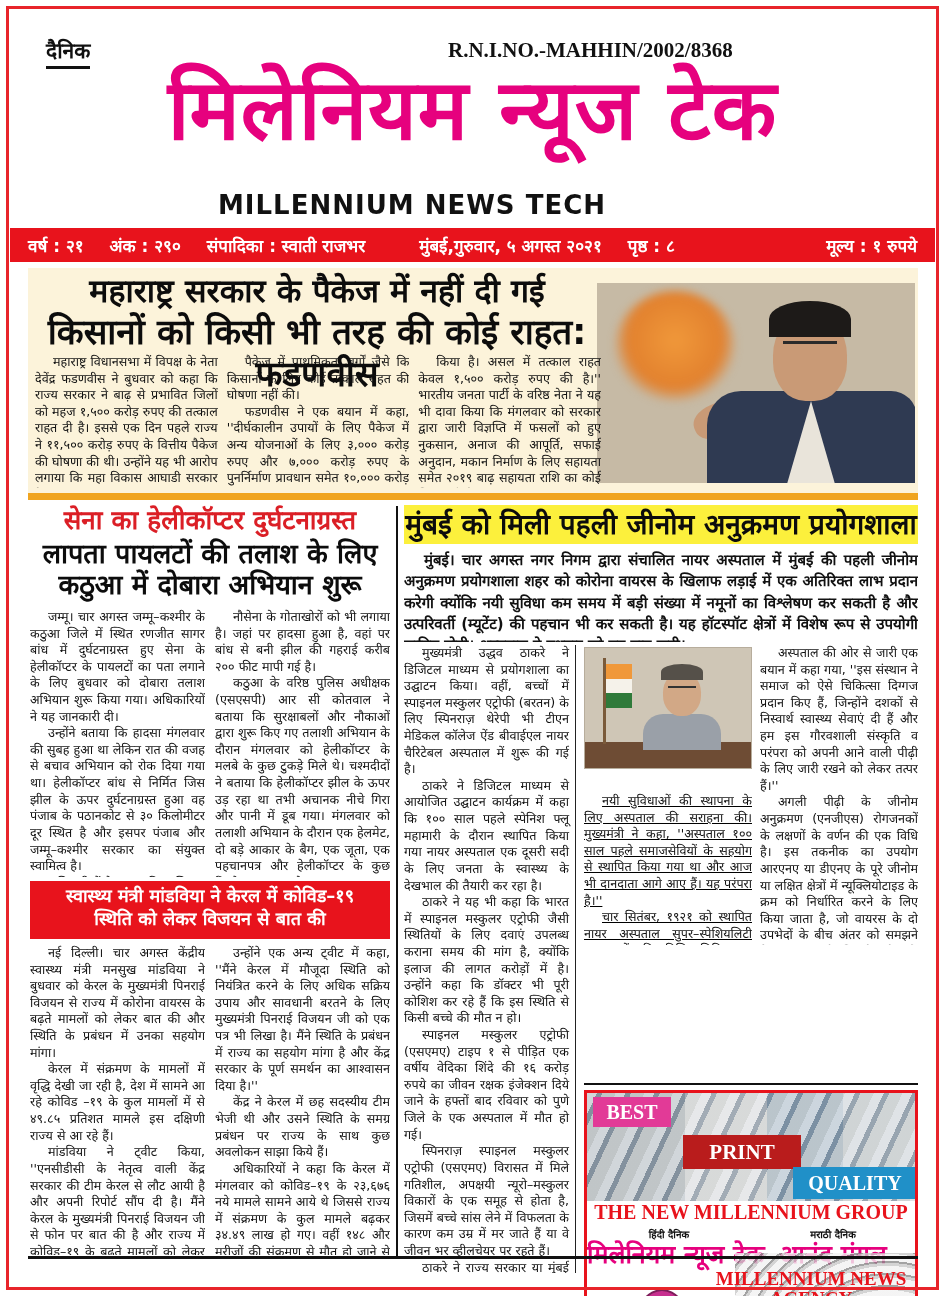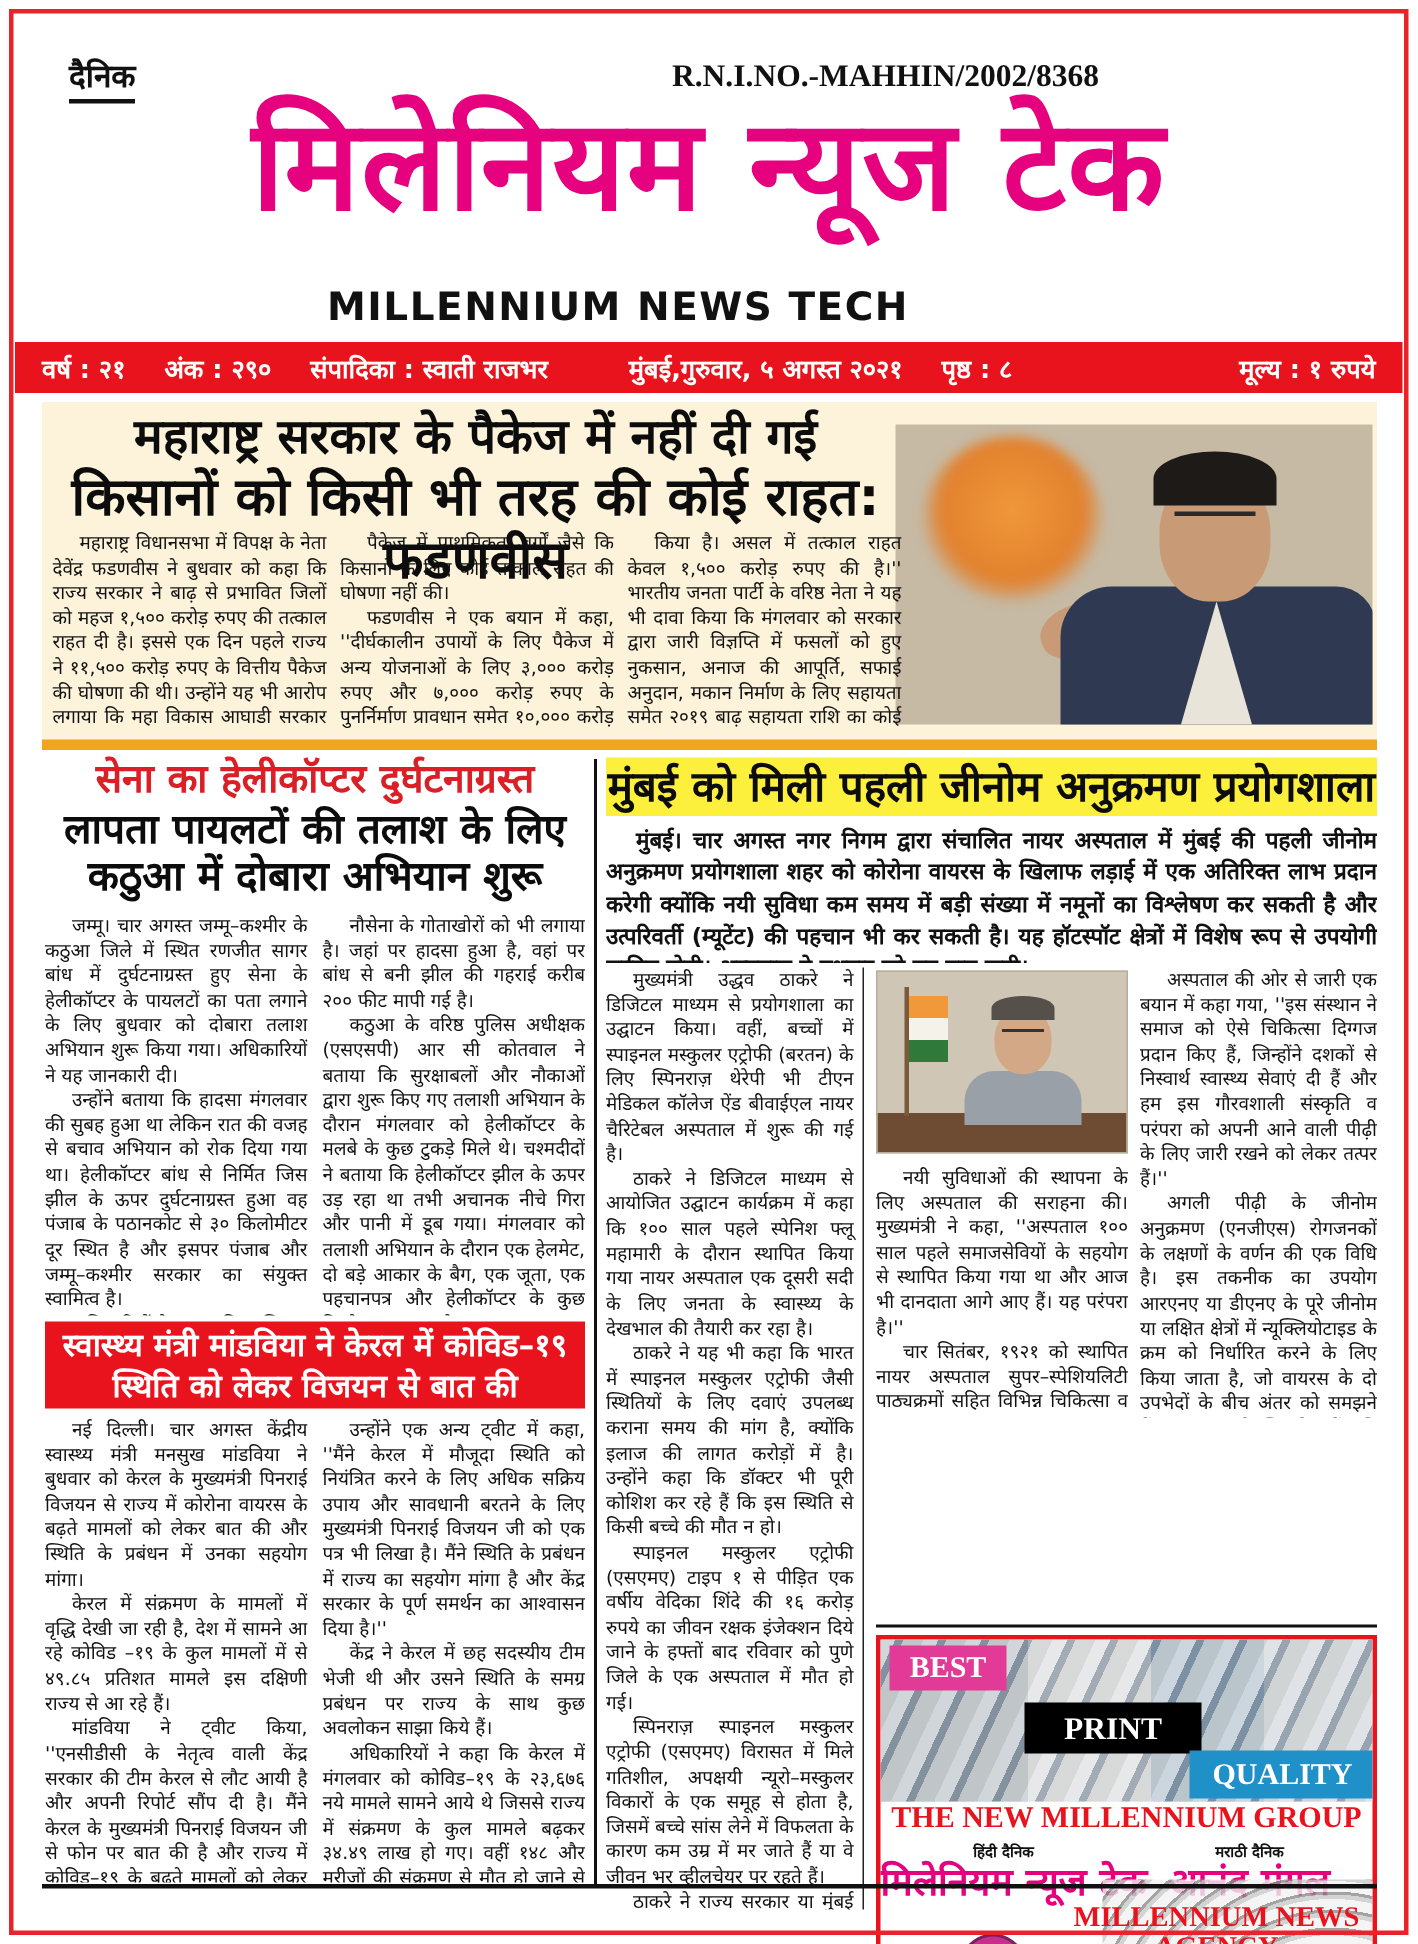--- a/index.html
+++ b/index.html
@@ -49,34 +49,34 @@
   .vdivider { position:absolute; left:396px; top:506px; width:2px; height:750px; background:#111; }
   .bottom-rule { position:absolute; left:28px; top:1256px; width:890px; height:3px; background:#111; }
 
   
   .left-sec { position:absolute; left:30px; top:505px; width:360px; height:750px; }
   .heli-kicker { text-align:center; color:#db1f26; font-size:26px; font-weight:bold; line-height:1.2; }
   .heli-head { text-align:center; color:#0c0c0c; font-size:27px; font-weight:bold; line-height:1.15; margin-top:2px; }
   .heli-cols { position:absolute; left:0; top:104px; width:360px; height:268px; display:flex; gap:10px; overflow:hidden; }
   .heli-cols .col, .mand-cols .col { width:175px; overflow:hidden; }
   .mand-banner { position:absolute; left:0; top:376px; width:360px; height:58px; background:#e8131c; color:#fff;
-                 text-align:center; font-size:21px; font-weight:bold; line-height:1.3; padding-top:3px; }
+                 text-align:center; font-size:18px; font-weight:bold; line-height:1.3; padding-top:3px; }
   .mand-cols { position:absolute; left:0; top:440px; width:360px; height:310px; display:flex; gap:10px; overflow:hidden; }
 
   
   .right-sec { position:absolute; left:404px; top:505px; width:514px; height:768px; }
   .genome-head { background:#fcf03c; text-align:center; font-size:28px; font-weight:bold; color:#0c0c0c;
                  line-height:1.4; width:100%; }
   .genome-lead { margin-top:6px; height:92px; overflow:hidden; }
   .genome-lead p { font-size:15px; line-height:1.42; font-weight:bold; text-align:justify; text-indent:20px; color:#111; }
   .genome-cols { position:absolute; left:0; top:140px; width:514px; height:628px; }
   .gcol1 { position:absolute; left:0; top:0; width:172px; height:628px; overflow:hidden; border-right:1px solid #222; padding-right:6px; }
   .gcol2 { position:absolute; left:180px; top:0; width:168px; height:300px; overflow:hidden; }
   .gcol3 { position:absolute; left:356px; top:0; width:158px; height:300px; overflow:hidden; }
-  .gcol2 .txt { height:166px; overflow:hidden; margin-top:4px; }
+  .gcol2 .txt { height:166px; overflow:hidden; margin-top:20px;text-decoration:underline; }
 
   
   .photo-uddhav { position:absolute; left:0; top:2px; width:168px; height:122px; background:#cfc6b6; overflow:hidden; border:1px solid #b7ad9c; }
   .pu-desk { position:absolute; left:0; bottom:0; width:100%; height:26px; background:#6e4c34; }
   .pu-flagpole { position:absolute; left:18px; top:10px; width:3px; height:86px; background:#7a5a3a; }
   .pu-flag { position:absolute; left:21px; top:16px; width:26px; height:44px;
              background:linear-gradient(180deg,#f0983a 0 33%,#f5f2ea 33% 66%,#2f7a3a 66% 100%); }
   .pu-body { position:absolute; left:58px; top:66px; width:78px; height:36px; border-radius:20px 20px 0 0; background:#9aa0a8; }
   .pu-face { position:absolute; left:78px; top:24px; width:38px; height:44px; border-radius:46%; background:#d2a886; }
   .pu-hair { position:absolute; left:76px; top:16px; width:42px; height:16px; border-radius:50% 50% 0 0; background:#555049; }
@@ -85,21 +85,21 @@
   .ad-rule { position:absolute; left:180px; top:438px; width:334px; height:2px; background:#111; }
 
   
   .ad { position:absolute; left:180px; top:445px; width:334px; height:320px; border:3px solid #e8131c; background:#fff; overflow:hidden; }
   .ad-collage { position:absolute; left:0; top:0; width:100%; height:108px;
                 background:linear-gradient(90deg,#9aa4ad 0 30%,#c9cdd1 30% 55%,#8ea3b5 55% 78%,#b9c2c9 78% 100%); }
   .ad-collage:before { content:""; position:absolute; left:0; top:0; width:100%; height:100%;
                 background:repeating-linear-gradient(115deg, rgba(255,255,255,.55) 0 9px, rgba(90,110,130,.35) 9px 14px, rgba(230,230,225,.5) 14px 26px); }
   .ad-box { position:absolute; color:#fff; font-family:"Liberation Serif",serif; font-weight:bold; text-align:center; }
   .ad-best { left:6px; top:4px; width:78px; height:30px; background:#e23a97; font-size:20px; line-height:30px; }
-  .ad-print { left:96px; top:42px; width:118px; height:34px; background:#000000; font-size:21px; line-height:34px; }
+  .ad-print { left:96px; top:42px; width:118px; height:34px; background:#b91c1c; font-size:21px; line-height:34px; }
   .ad-quality { left:206px; top:74px; width:124px; height:32px; background:#2090c8; font-size:20px; line-height:32px; }
   .ad-group { position:absolute; left:0; top:108px; width:100%; text-align:center; color:#e8131c;
               font-family:"Liberation Serif",serif; font-size:20px; font-weight:bold; }
   .ad-papers { position:absolute; left:0; top:134px; width:100%; display:flex; }
   .ad-paper { width:50%; text-align:center; }
   .ad-paper .tag { font-size:10px; color:#111; font-weight:bold; }
   .ad-paper .nm { font-size:25px; font-weight:bold; color:#e6017e; line-height:1.1; white-space:nowrap; }
   .ad-news-swirl { position:absolute; right:0; top:160px; width:180px; height:160px;
                    background:repeating-radial-gradient(circle at 85% 80%, #f2f2f2 0 7px, #c9c9c9 7px 10px, #8c8c8c 10px 12px); opacity:.8; }
   .ad-logo { position:absolute; left:48px; top:196px; width:54px; height:70px; border-radius:50%;

